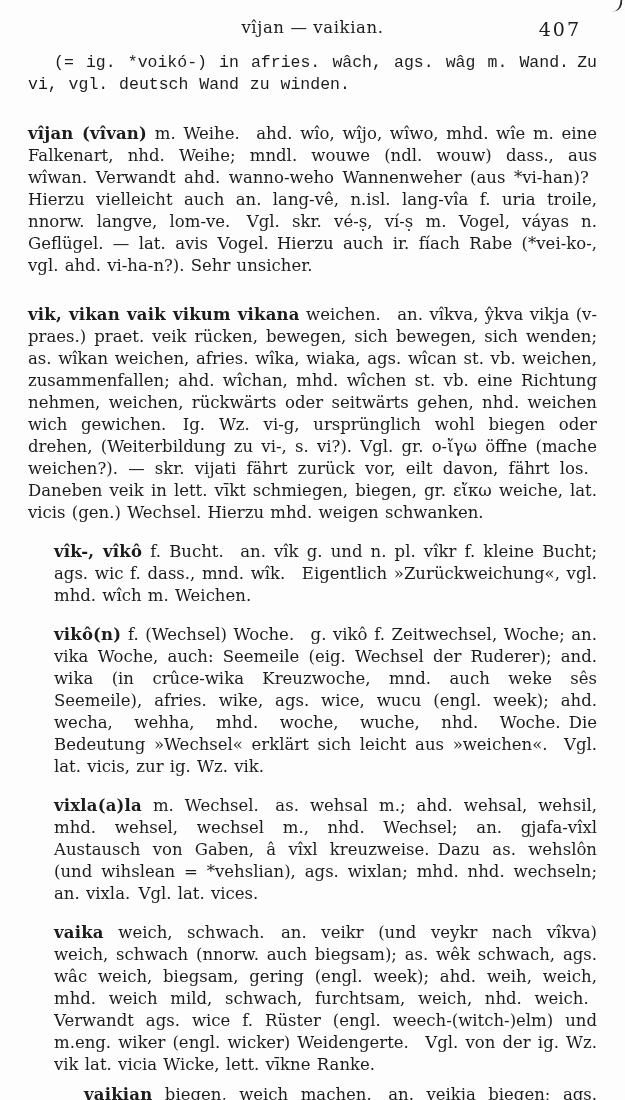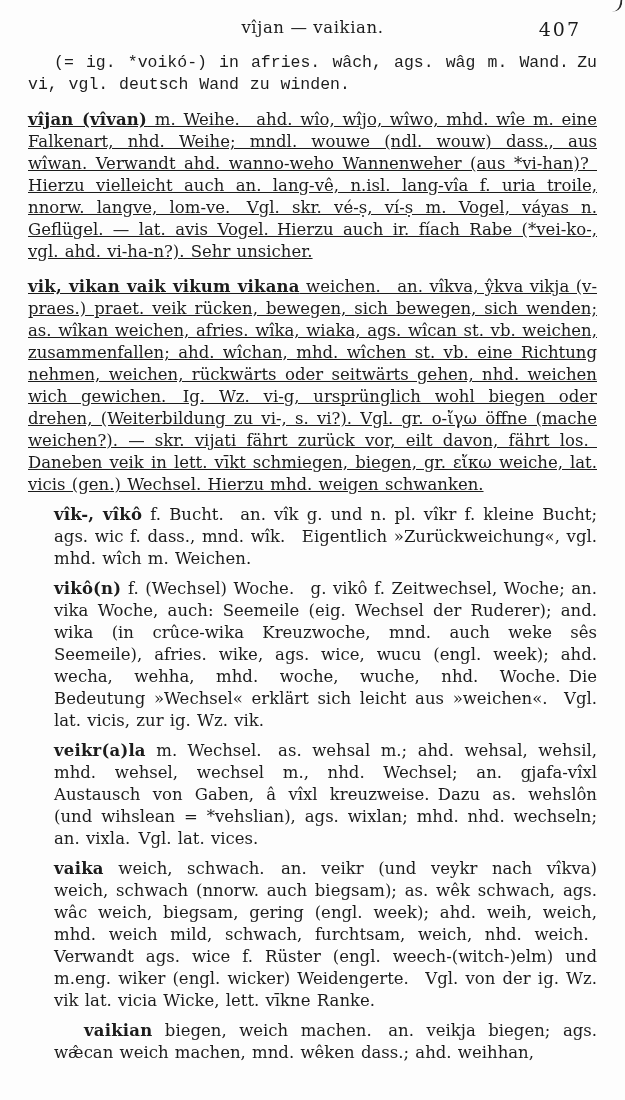--- a/index.html
+++ b/index.html
@@ -53,22 +53,22 @@
     transform: rotate(8deg);
   }
   p.entry {
     font-size: 16.5px;
     line-height: 22px;
     text-align: justify;
     margin: 0;
     word-spacing: 1px;
   }
   p.cont { text-indent: 26px; font-family: Liberation Mono, monospace; }
-  p.main { margin-top: 13px; text-decoration: underline; }
-  p.sub  { margin-top: 8px; margin-left: 26px; }
+  p.main { margin-top: 27px; }
+  p.sub  { margin-top: 17px; margin-left: 26px; }
   p.last { margin-top: 8px; margin-left: 26px; text-indent: 30px; }
   b.hw { font-weight: bold; letter-spacing: 0.2px; }
 </style>
 </head>
 <body>
 
 <div class="page">
 
   <div class="scan-mark"></div>
 
@@ -80,19 +80,19 @@
   <p class="entry cont"><span>(= ig. *voikó-) in afries. wâch, ags. wâg m. Wand. Zu vi, vgl. deutsch Wand zu winden.</span></p>
 
   <p class="entry main"><b class="hw">vîjan (vîvan)</b><span> m. Weihe. ahd. wîo, wîjo, wîwo, mhd. wîe m. eine Falkenart, nhd. Weihe; mndl. wouwe (ndl. wouw) dass., aus wîwan. Verwandt ahd. wanno-weho Wannenweher (aus *vi-han)? Hierzu vielleicht auch an. lang-vê, n.isl. lang-vîa f. uria troile, nnorw. langve, lom-ve. Vgl. skr. vé-ṣ, ví-ṣ m. Vogel, váyas n. Geflügel. — lat. avis Vogel. Hierzu auch ir. fíach Rabe (*vei-ko-, vgl. ahd. vi-ha-n?). Sehr unsicher.</span></p>
 
   <p class="entry main"><b class="hw">vik, vikan vaik vikum vikana</b><span> weichen. an. vîkva, ŷkva vikja (v-praes.) praet. veik rücken, bewegen, sich bewegen, sich wenden; as. wîkan weichen, afries. wîka, wiaka, ags. wîcan st. vb. weichen, zusammenfallen; ahd. wîchan, mhd. wîchen st. vb. eine Richtung nehmen, weichen, rückwärts oder seitwärts gehen, nhd. weichen wich gewichen. Ig. Wz. vi-g, ursprünglich wohl biegen oder drehen, (Weiterbildung zu vi-, s. vi?). Vgl. gr. o-ἴγω öffne (mache weichen?). — skr. vijati fährt zurück vor, eilt davon, fährt los. Daneben veik in lett. vīkt schmiegen, biegen, gr. εἴκω weiche, lat. vicis (gen.) Wechsel. Hierzu mhd. weigen schwanken.</span></p>
 
   <p class="entry sub"><b class="hw">vîk-, vîkô</b><span> f. Bucht. an. vîk g. und n. pl. vîkr f. kleine Bucht; ags. wic f. dass., mnd. wîk. Eigentlich »Zurückweichung«, vgl. mhd. wîch m. Weichen.</span></p>
 
   <p class="entry sub"><b class="hw">vikô(n)</b><span> f. (Wechsel) Woche. g. vikô f. Zeitwechsel, Woche; an. vika Woche, auch: Seemeile (eig. Wechsel der Ruderer); and. wika (in crûce-wika Kreuzwoche, mnd. auch weke sês Seemeile), afries. wike, ags. wice, wucu (engl. week); ahd. wecha, wehha, mhd. woche, wuche, nhd. Woche. Die Bedeutung »Wechsel« erklärt sich leicht aus »weichen«. Vgl. lat. vicis, zur ig. Wz. vik.</span></p>
 
-  <p class="entry sub"><b class="hw">veikr(a)la</b><span> m. Wechsel. as. wehsal m.; ahd. wehsal, wehsil, mhd. wehsel, wechsel m., nhd. Wechsel; an. gjafa-vîxl Austausch von Gaben, â vîxl kreuzweise. Dazu as. wehslôn (und wihslean = *vehslian), ags. wixlan; mhd. nhd. wechseln; an. vixla. Vgl. lat. vices.</span></p>
+  <p class="entry sub"><b class="hw">vixla(a)la</b><span> m. Wechsel. as. wehsal m.; ahd. wehsal, wehsil, mhd. wehsel, wechsel m., nhd. Wechsel; an. gjafa-vîxl Austausch von Gaben, â vîxl kreuzweise. Dazu as. wehslôn (und wihslean = *vehslian), ags. wixlan; mhd. nhd. wechseln; an. vixla. Vgl. lat. vices.</span></p>
 
   <p class="entry sub"><b class="hw">vaika</b><span> weich, schwach. an. veikr (und veykr nach vîkva) weich, schwach (nnorw. auch biegsam); as. wêk schwach, ags. wâc weich, biegsam, gering (engl. week); ahd. weih, weich, mhd. weich mild, schwach, furchtsam, weich, nhd. weich. Verwandt ags. wice f. Rüster (engl. weech-(witch-)elm) und m.eng. wiker (engl. wicker) Weidengerte. Vgl. von der ig. Wz. vik lat. vicia Wicke, lett. vīkne Ranke.</span></p>
 
   <p class="entry last"><b class="hw">vaikian</b><span> biegen, weich machen. an. veikja biegen; ags. wæ̂can weich machen, mnd. wêken dass.; ahd. weihhan,</span></p>
 
 </div>
 
 </body></html>

